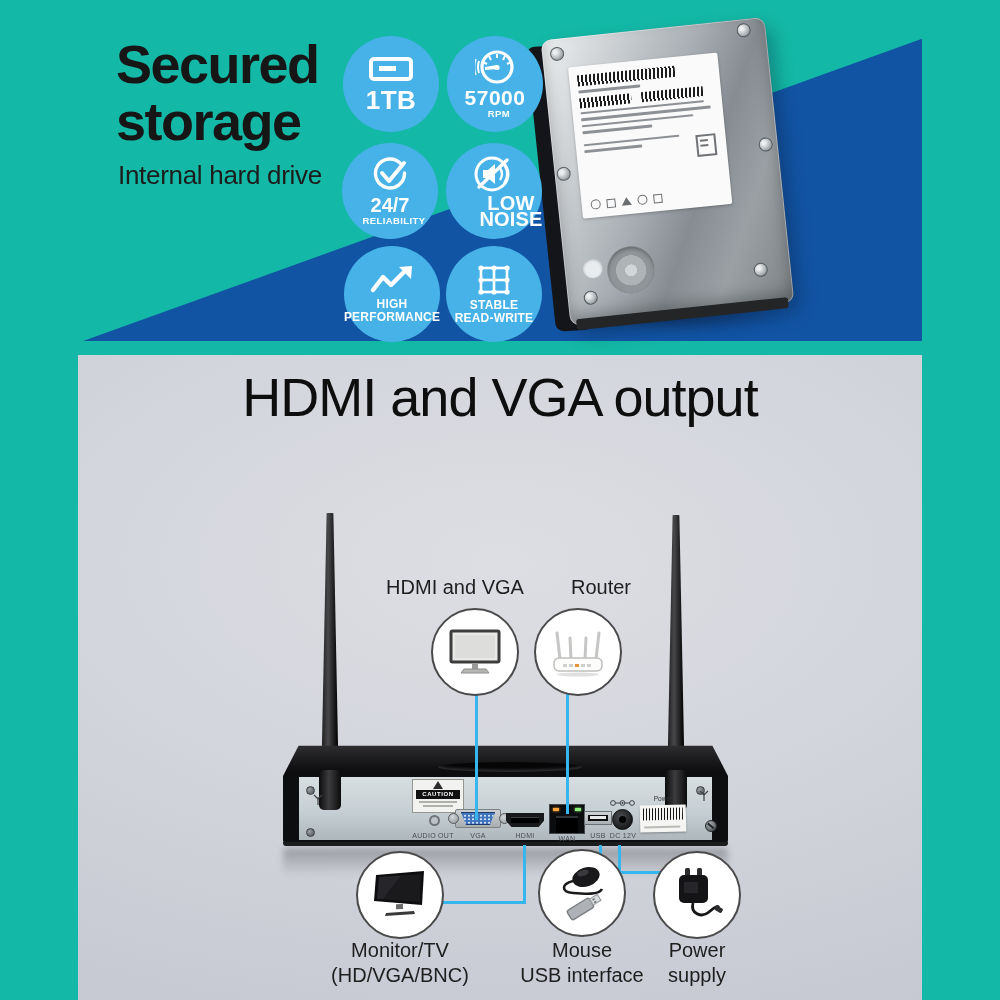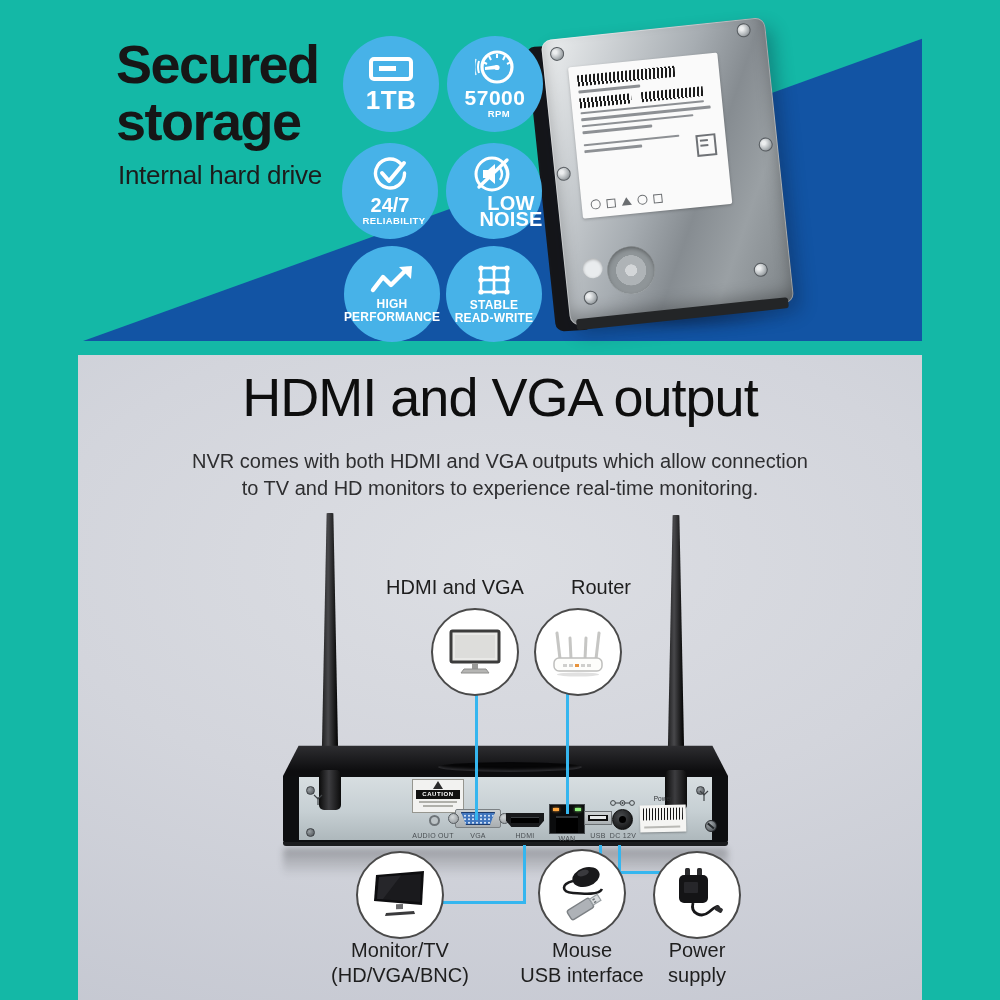--- a/index.html
+++ b/index.html
@@ -267,24 +267,20 @@
       </div>
       <div class="hdd-spindle"></div>
       <div class="hdd-dot"></div>
       <div class="hdd-rail"></div>
     </div>
   </div>
 
   <div class="abs panel"></div>
 
   <div class="abs s2-heading">HDMI and VGA output</div>
-  <div class="abs s2-para">
-    <div>NVR comes with both HDMI and VGA outputs which allow connection</div>
-    <div>to TV and HD monitors to experience real-time monitoring.</div>
-  </div>
 
   <div class="abs co-label" style="left:360px;width:190px;">HDMI and VGA</div>
   <div class="abs co-label" style="left:551px;width:100px;">Router</div>
 
   <div class="abs cyan" style="left:475px;top:694px;width:3px;height:126px;"></div>
   <div class="abs cyan" style="left:566px;top:694px;width:3px;height:120px;"></div>
 
   <div class="abs co-circle" style="left:431px;top:608px;">
     <svg width="56" height="48" viewBox="0 0 56 48">
       <rect x="4" y="3" width="48" height="31" rx="1.5" fill="#e9e9e7" stroke="#3c3c3c" stroke-width="3"></rect>

